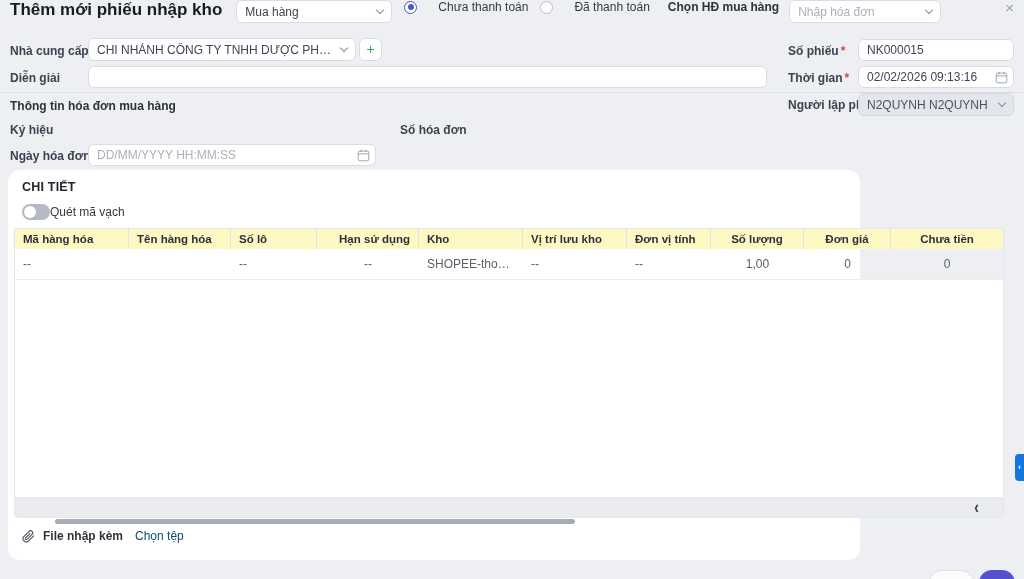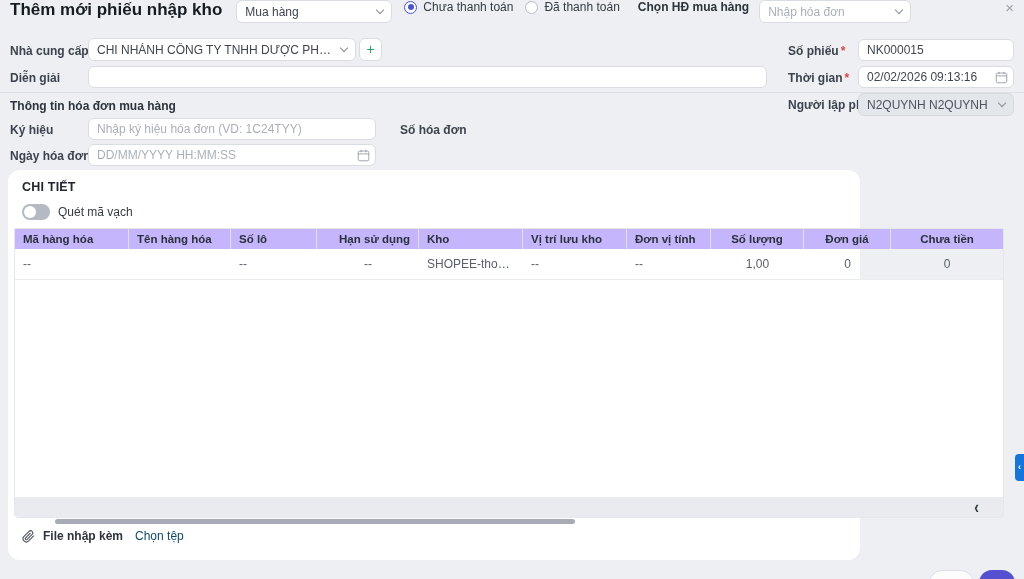--- a/index.html
+++ b/index.html
@@ -8,21 +8,21 @@
 
   
   .title-row{position:absolute;top:0;left:0;right:0;height:38px;display:flex;align-items:flex-start;padding:0 10px;box-sizing:border-box}
   .page-title{font-size:17px;font-weight:bold;color:#171c23;margin:0 14px 0 0;white-space:nowrap}
   .sel{background:#fff;border:1px solid #d9dde3;border-radius:6px;height:23px;display:flex;align-items:center;
        padding:0 8px;font-size:12px;box-sizing:border-box;cursor:default}
   .sel .txt{flex:1;white-space:nowrap;overflow:hidden;text-overflow:ellipsis}
   .chev{width:5px;height:5px;border-right:1.4px solid #868d98;border-bottom:1.4px solid #868d98;
         transform:rotate(45deg);margin-left:6px;flex:none;margin-top:-3px}
   .type-select{width:156px;flex:none}
-  .radio{display:flex;align-items:center;gap:6px;font-size:12px;color:#343a43;margin-left:12px;white-space:nowrap}
+  .radio{display:flex;align-items:center;gap:21px;font-size:12px;color:#343a43;margin-left:12px;white-space:nowrap}
   .rdot{width:13px;height:13px;border-radius:50%;border:1px solid #b9bec7;background:#fff;box-sizing:border-box;position:relative;flex:none}
   .rdot.on{border-color:#4b55d2}
   .rdot.on::after{content:"";position:absolute;left:2.5px;top:2.5px;right:2.5px;bottom:2.5px;background:#4b55d2;border-radius:50%}
   .po-label{font-weight:bold;font-size:12px;color:#2d333c;margin-left:18px;white-space:nowrap}
   .po-select{width:152px;margin-left:10px;flex:none}
   .ph{color:#aab0ba}
   .close-x{margin-left:auto;color:#9aa1ab;font-size:15px;line-height:1}
 
   
   .flabel{position:absolute;font-size:12px;font-weight:bold;color:#3d434e;white-space:nowrap}
@@ -34,29 +34,29 @@
   .icon-cal{position:absolute;pointer-events:none}
   .addbtn{position:absolute;width:23px;height:23px;background:#fff;border:1px solid #d9dde3;border-radius:6px;
           box-sizing:border-box;color:#28a263;font-size:14px;line-height:21px;text-align:center;padding:0;font-family:inherit}
   .divider{position:absolute;left:0;right:0;top:92px;height:1px;background:#dde0e6}
   .section-title{position:absolute;left:10px;top:99px;font-size:12px;font-weight:bold;color:#2d333c}
   .sel.disabled{background:#e3e6ea;border-color:#d5d9df;color:#4c525c}
 
   
   .card{position:absolute;left:8px;top:170px;width:852px;height:390px;background:#fff;border-radius:12px}
   .chi-tiet{position:absolute;left:14px;top:10px;font-size:12.5px;font-weight:bold;color:#21262e;letter-spacing:.2px}
-  .toggle-row{position:absolute;left:14px;top:34px;display:flex;align-items:center;gap:8px}
+  .toggle-row{position:absolute;left:14px;top:34px;display:flex;align-items:center;}
   .toggle{width:28px;height:16px;border-radius:8px;background:#b4b9c3;position:relative;flex:none}
   .toggle::after{content:"";position:absolute;left:2px;top:2px;width:12px;height:12px;border-radius:50%;background:#fff}
   .toggle-label{font-size:12px;color:#343a43}
 
   .table{position:absolute;left:6px;top:58px;width:990px;height:290px;border:1px solid #e4e7ec;
          border-radius:0 0 4px 4px;box-sizing:border-box;display:flex;flex-direction:column;overflow:hidden}
   .grid{display:grid;grid-template-columns:114px 102px 86px 102px 104px 104px 84px 93px 87px auto}
-  .thead{background:#c4b5fd;flex:none}
+  .thead{background:#fef9c3;flex:none}
   .th{font-size:11.5px;font-weight:bold;color:#2b313a;line-height:20px;padding:0 8px;white-space:nowrap;
       overflow:hidden;border-right:1px solid #dee1e6;box-sizing:border-box}
   .th:last-child{border-right:none}
   .trow{border-bottom:1px solid #e9ebef;flex:none}
   .td{font-size:12px;color:#596069;line-height:30px;padding:0 8px;white-space:nowrap;overflow:hidden;
       text-overflow:ellipsis;box-sizing:border-box}
   .th:nth-child(4){text-align:right}
   .td:nth-child(4){text-align:center}
   .th:nth-child(n+8),.td:nth-child(n+8){text-align:center}
   .tbody-fill{flex:1;background:#fff}
@@ -127,21 +127,20 @@
   <div class="divider"></div>
   <div class="section-title">Thông tin hóa đơn mua hàng</div>
 
   <span class="flabel" style="left:788px;top:98px">Người lập phiếu</span>
   <div class="sel disabled absel" style="left:858px;top:93px;width:156px">
     <span class="txt">N2QUYNH N2QUYNH</span>
     <i class="chev"></i>
   </div>
 
   <span class="flabel" style="left:10px;top:123px">Ký hiệu</span>
-  <input class="input" style="left: 88px; top: 118px; width: 288px;" placeholder="Nhập ký hiệu hóa đơn (VD: 1C24TYY)">
 
   <span class="flabel" style="left:400px;top:123px">Số hóa đơn</span>
 
   <span class="flabel" style="left:10px;top:149px">Ngày hóa đơn</span>
   <input class="input" style="left: 88px; top: 144px; width: 288px; padding-right: 24px;" placeholder="DD/MM/YYYY HH:MM:SS">
   <svg class="icon-cal" style="left:357px;top:149px" width="13" height="13" viewBox="0 0 16 16">
     <rect x="1.5" y="2.5" width="13" height="12" rx="2" fill="none" stroke="#8a919c"></rect>
     <line x1="1.5" y1="6" x2="14.5" y2="6" stroke="#8a919c"></line>
     <line x1="5" y1="1" x2="5" y2="4" stroke="#8a919c"></line>
     <line x1="11" y1="1" x2="11" y2="4" stroke="#8a919c"></line>

